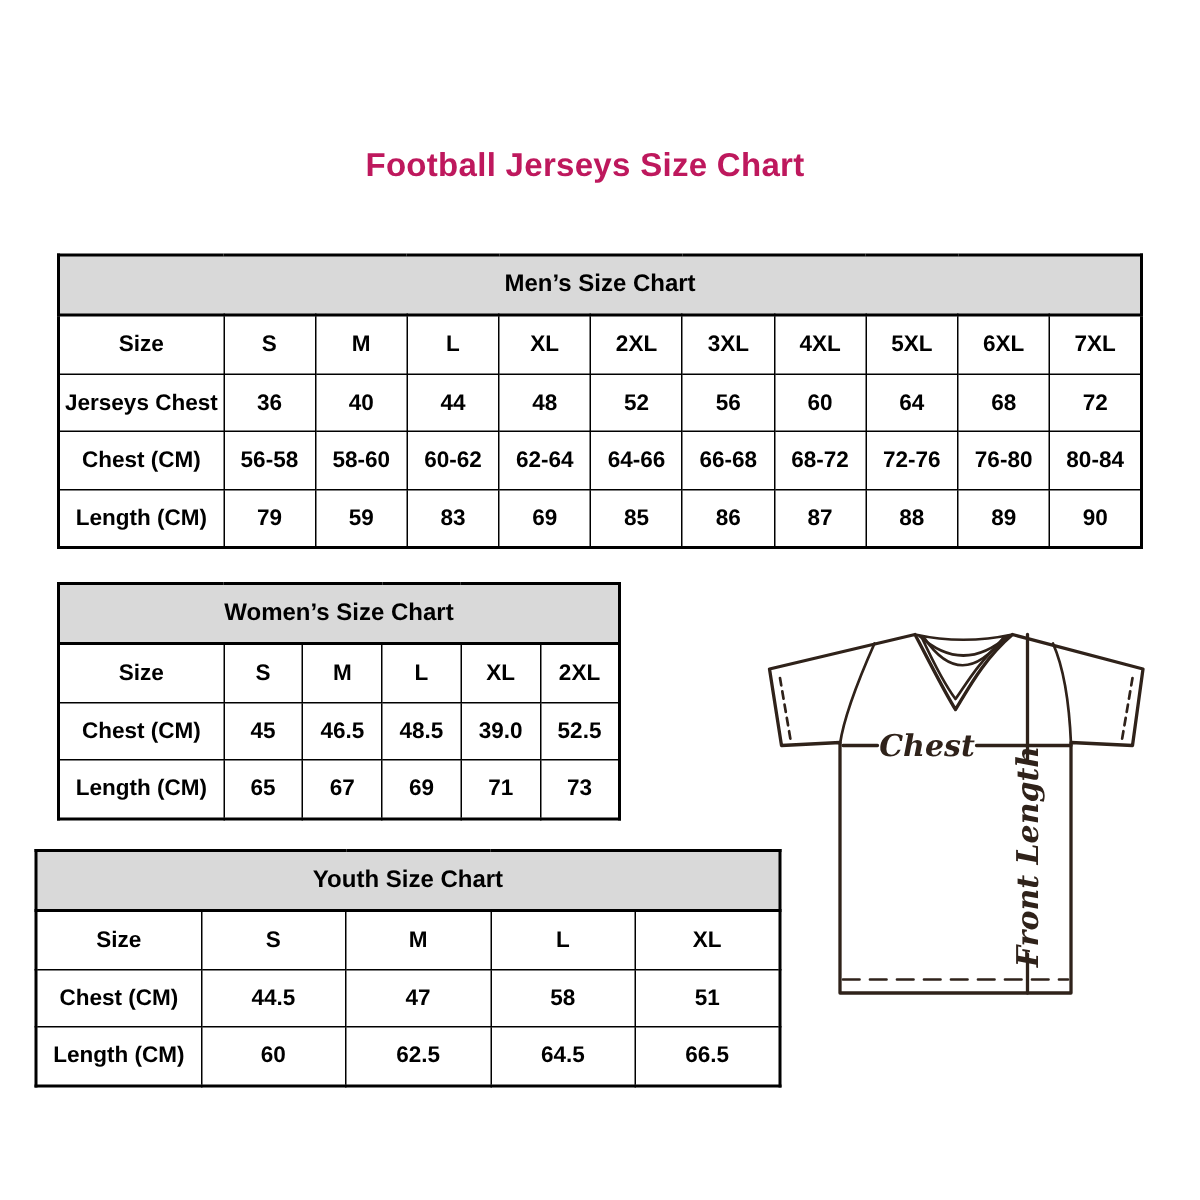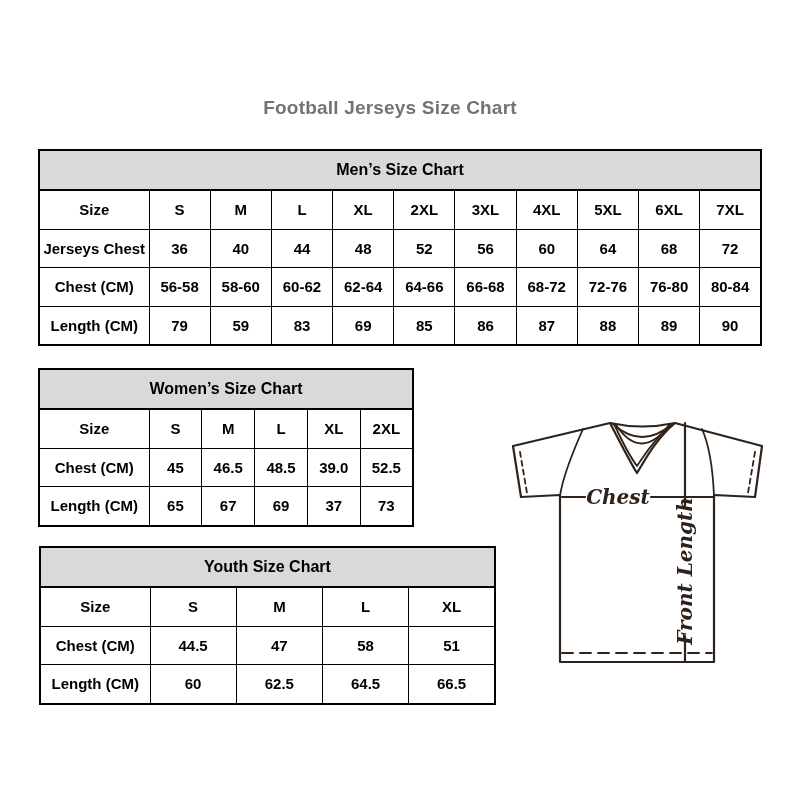--- a/index.html
+++ b/index.html
@@ -10,35 +10,36 @@
     background: #ffffff;
     font-family: "Liberation Sans", sans-serif;
     overflow: hidden;
   }
   .title {
     position: absolute;
     left: 0;
     top: 97px;
     width: 780px;
     text-align: center;
-    font-size: 19px;
-    font-weight: bold;
-    color: #737373;
+    font-size: 22px;
+    font-weight: bold;
+    color: #be185d;
     letter-spacing: 0.2px;
   }
   .size-table { position: absolute; }
   .size-table.mens   { left: 38px; top: 149px; width: 724px; }
   .size-table.womens { left: 38px; top: 368px; width: 376px; }
-  .size-table.youth  { left: 39px; top: 546px; width: 457px; }
+  .size-table.youth  { left: 23px; top: 546px; width: 498px; }
 
   .size-table table {
     width: 100%;
     border-collapse: collapse;
     table-layout: fixed;
     border: 2.5px solid var(--border-c, #000);
+    margin-top: 20px;
   }
   .size-table col.first { width: 110px; }
   .size-table th.tbl-title {
     background: var(--header-bg, #d9d9d9);
     height: 36px;
     font-size: 16px;
     font-weight: bold;
     color: #000;
     text-align: center;
     border: 2px solid var(--border-c, #000);
@@ -193,21 +194,21 @@
             <td>46.5</td>
             <td>48.5</td>
             <td>39.0</td>
             <td>52.5</td>
           </tr>
           <tr>
             <td>Length (CM)</td>
             <td>65</td>
             <td>67</td>
             <td>69</td>
-            <td>37</td>
+            <td>71</td>
             <td>73</td>
           </tr>
         </tbody>
       </table>
     </section>
   <section class="size-table youth">
       <table>
         <colgroup>
           <col class="first">
           <col>

